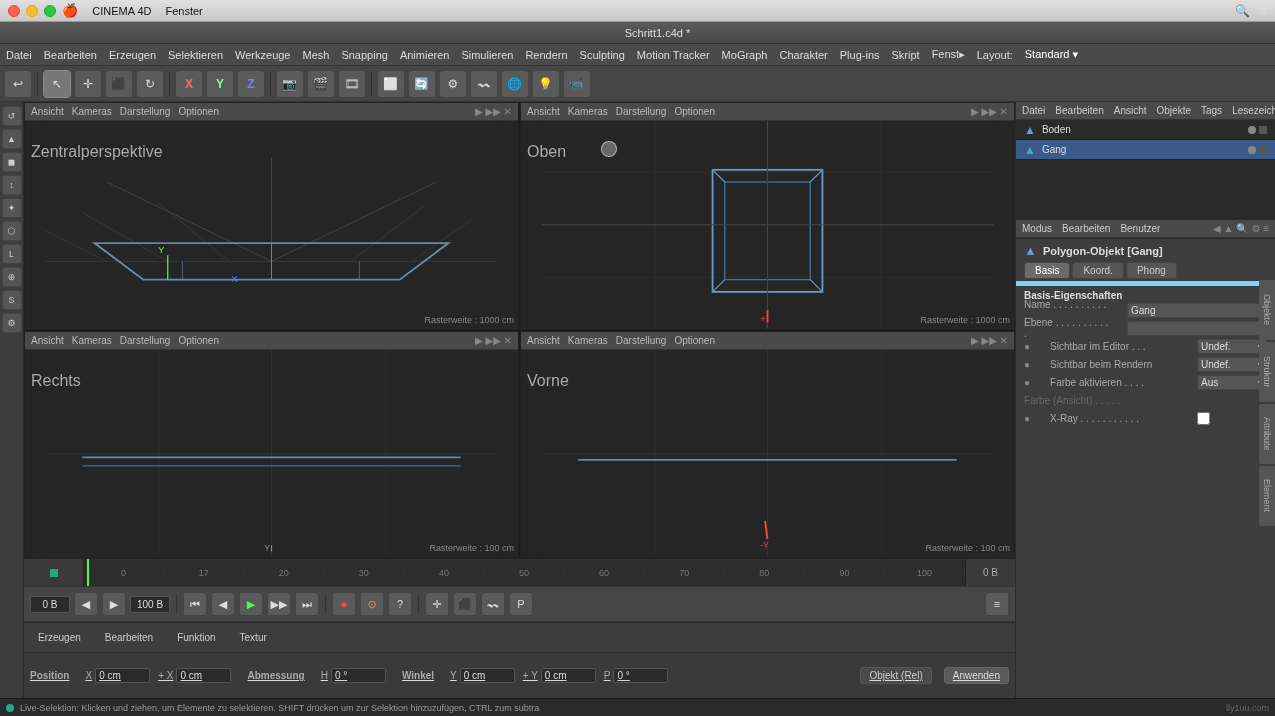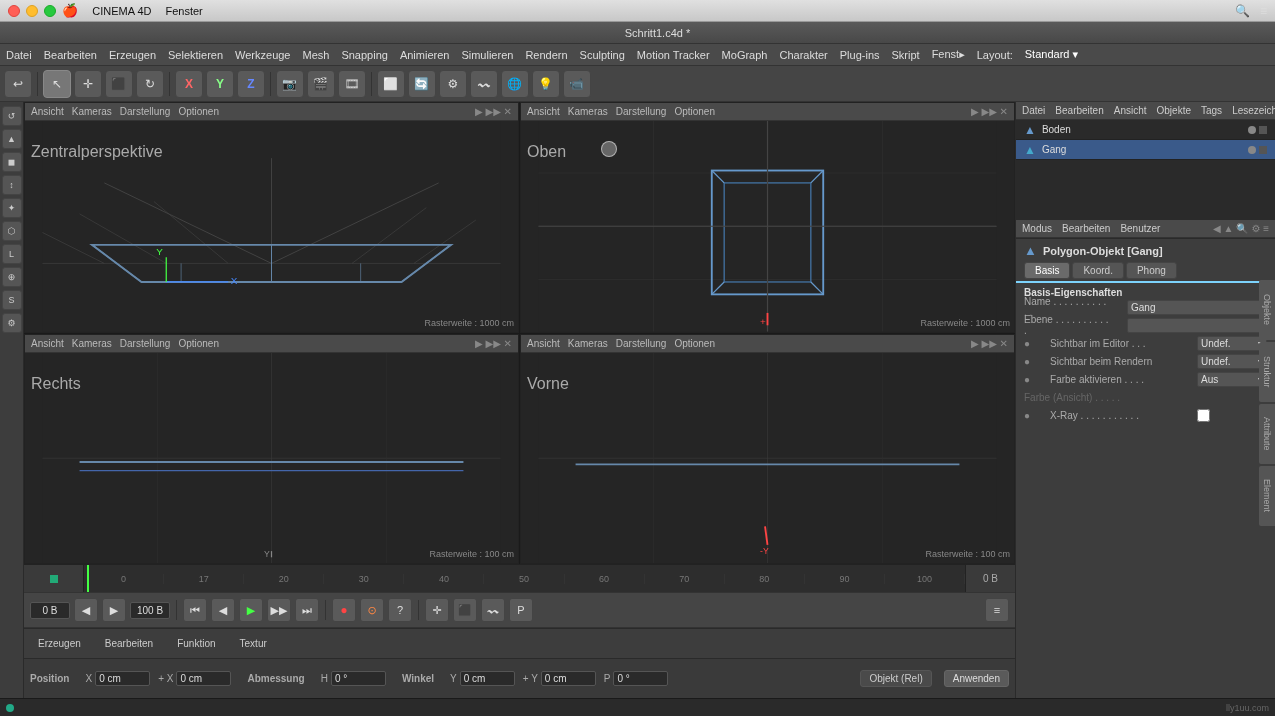--- a/index.html
+++ b/index.html
@@ -178,21 +178,21 @@
       color: #ddd;
       padding: 4px 8px 2px;
       display: flex;
       align-items: center;
       gap: 6px;
     }
     .props-tabs {
       display: flex;
       gap: 2px;
       padding: 2px 8px;
-      border-bottom: 2px solid #7dd3fc;
+      border-bottom: 5px solid #7dd3fc;
     }
     .props-tab {
       padding: 2px 10px;
       background: #555;
       border: 1px solid #444;
       border-radius: 3px;
       font-size: 10px;
       color: #ccc;
       cursor: pointer;
     }
@@ -283,27 +283,28 @@
     .bottom-tab {
       font-size: 10px;
       color: #ccc;
       cursor: default;
       padding: 2px 6px;
       border-radius: 2px;
     }
 
     
     .coord-bar {
-      height: 40px;
+      height: 46px;
       background: #3a3a3a;
       display: flex;
       align-items: center;
       padding: 0 6px;
       gap: 8px;
       border-top: 1px solid #2a2a2a;
+      text-decoration: underline;
     }
     .coord-group {
       display: flex;
       align-items: center;
       gap: 3px;
     }
     .coord-label { font-size: 10px; color: #aaa; }
     .coord-input {
       width: 55px;
       background: #2a2a2a;
@@ -885,17 +886,18 @@
         <div class="edge-tab">Attribute</div>
         <div class="edge-tab">Element</div>
       </div>
 
     </div>
 
   </div>
 
   <div class="status-bar">
     <div class="status-dot"></div>
+    <span class="status-text">Live-Selektion: Klicken und ziehen, um Elemente zu selektieren. SHIFT drücken um zur Selektion hinzuzufügen, CTRL zum subtra</span>
     <span style="margin-left:auto;font-size:9px;color:#666;">lly1uu.com</span>
   </div>
 
 
 </div>
 
 </body></html>

